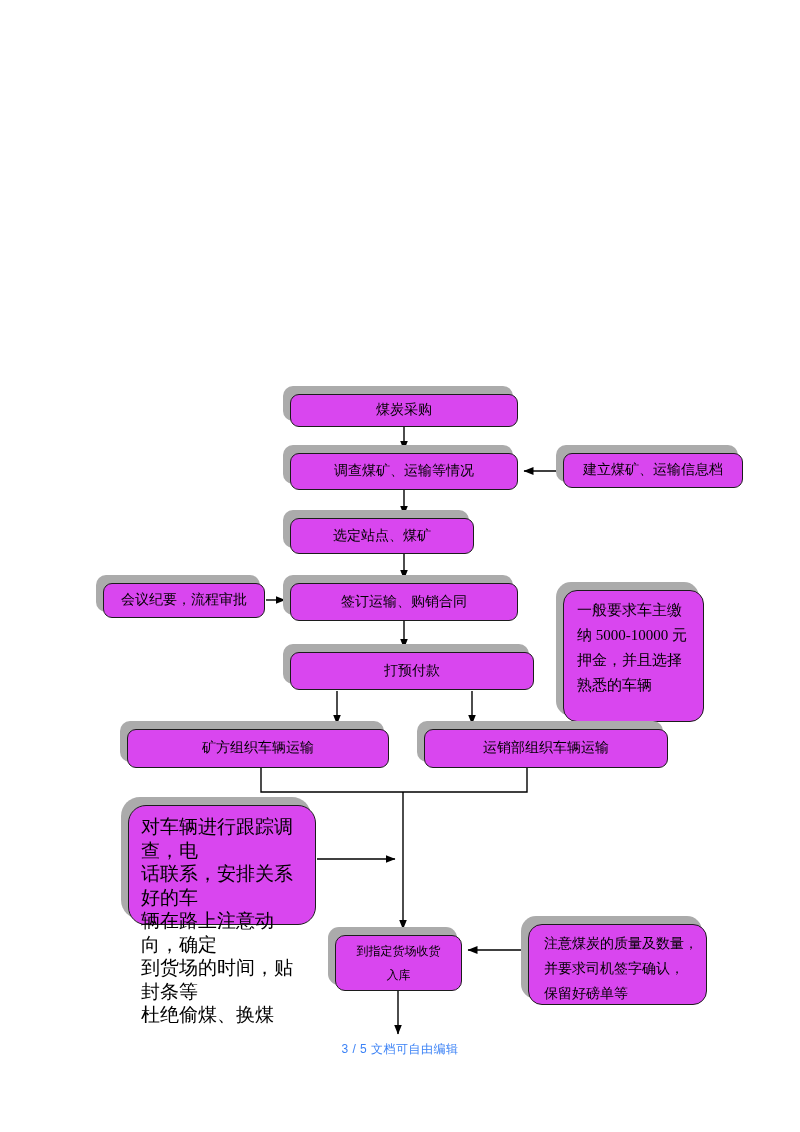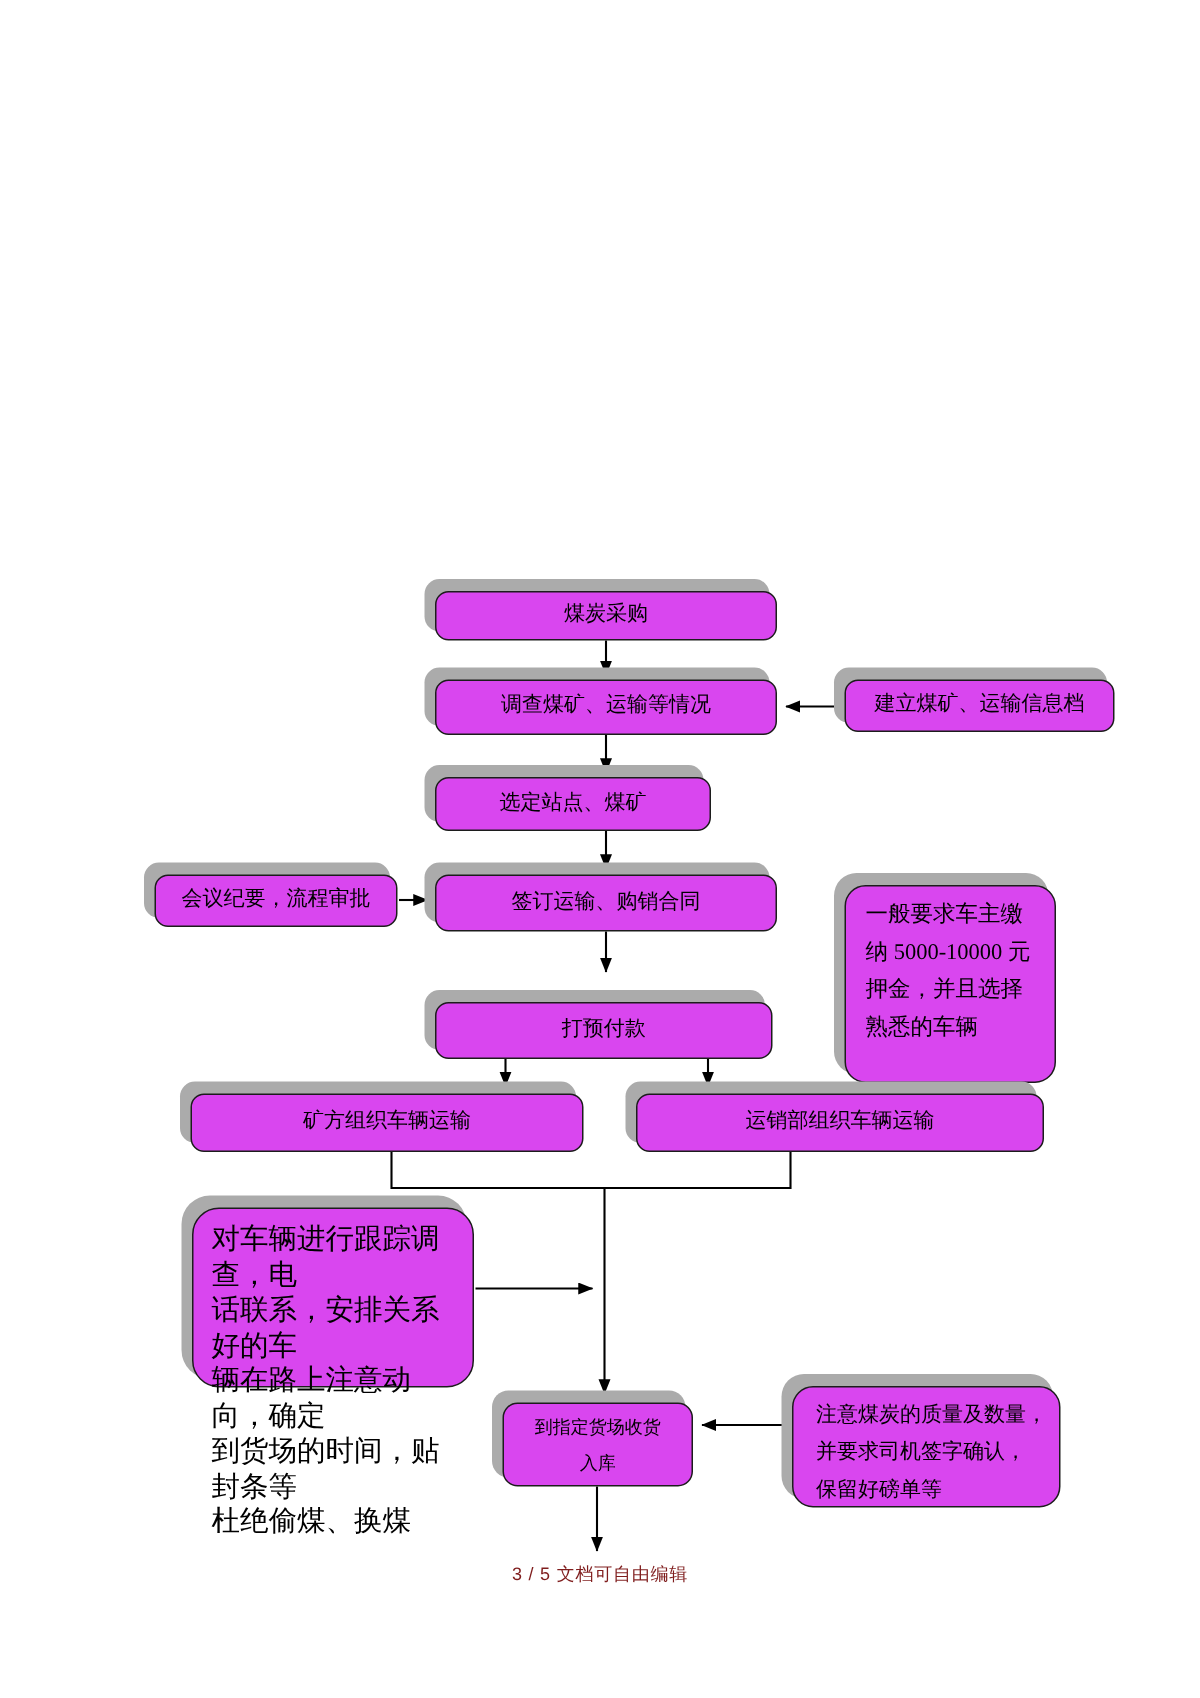--- a/index.html
+++ b/index.html
@@ -30,21 +30,21 @@
     align-items:flex-start;justify-content:flex-start;text-align:left;
   }
   .n-deposit{border-radius:14px;font-size:15px;line-height:25px;padding:7px 6px 0 13px;}
   .n-tracking{border-radius:18px;font-size:19px;line-height:23.5px;padding:9px 8px 0 12px;}
   .n-quality{border-radius:14px;font-size:14px;line-height:25px;padding:6px 6px 0 15px;}
   .n-receive{border-radius:10px;font-size:12px;line-height:24px;}
   .doc-footer{
     position:absolute;left:0;right:0;top:1041px;
     text-align:center;
     font-family:"Liberation Sans", sans-serif;
-    font-size:12px;color:#7f1d1d;letter-spacing:0.5px;
+    font-size:12px;color:#3b82f6;letter-spacing:0.5px;
   }
 </style>
 </head>
 <body>
 
 <div class="page">
 
 
   <svg class="connectors" width="800" height="1132" viewBox="0 0 800 1132">
     <defs>
@@ -87,33 +87,33 @@
   </div>
 
   <div class="node" style="left:103px;top:583px;width:162px;height:35px;">
     <span>会议纪要，流程审批</span>
   </div>
 
   <div class="node" style="left:290px;top:583px;width:228px;height:38px;">
     <span>签订运输、购销合同</span>
   </div>
 
-  <div class="node" style="left:290px;top:668px;width:225px;height:38px;">
+  <div class="node" style="left:290px;top:652px;width:244px;height:38px;">
     <span>打预付款</span>
   </div>
 
   <div class="node note n-deposit" style="left:563px;top:590px;width:141px;height:132px;">
     <span>一般要求车主缴<br>纳 5000-10000 元<br>押金，并且选择<br>熟悉的车辆</span>
   </div>
 
   <div class="node" style="left:127px;top:729px;width:262px;height:39px;">
     <span>矿方组织车辆运输</span>
   </div>
 
-  <div class="node" style="left:424px;top:729px;width:272px;height:39px;">
+  <div class="node" style="left:424px;top:729px;width:244px;height:39px;">
     <span>运销部组织车辆运输</span>
   </div>
 
   <div class="node note n-tracking" style="left:128px;top:805px;width:188px;height:120px;">
     <span>对车辆进行跟踪调查，电<br>话联系，安排关系好的车<br>辆在路上注意动向，确定<br>到货场的时间，贴封条等<br>杜绝偷煤、换煤</span>
   </div>
 
   <div class="node n-receive" style="left:335px;top:935px;width:127px;height:56px;">
     <span>到指定货场收货<br>入库</span>
   </div>

